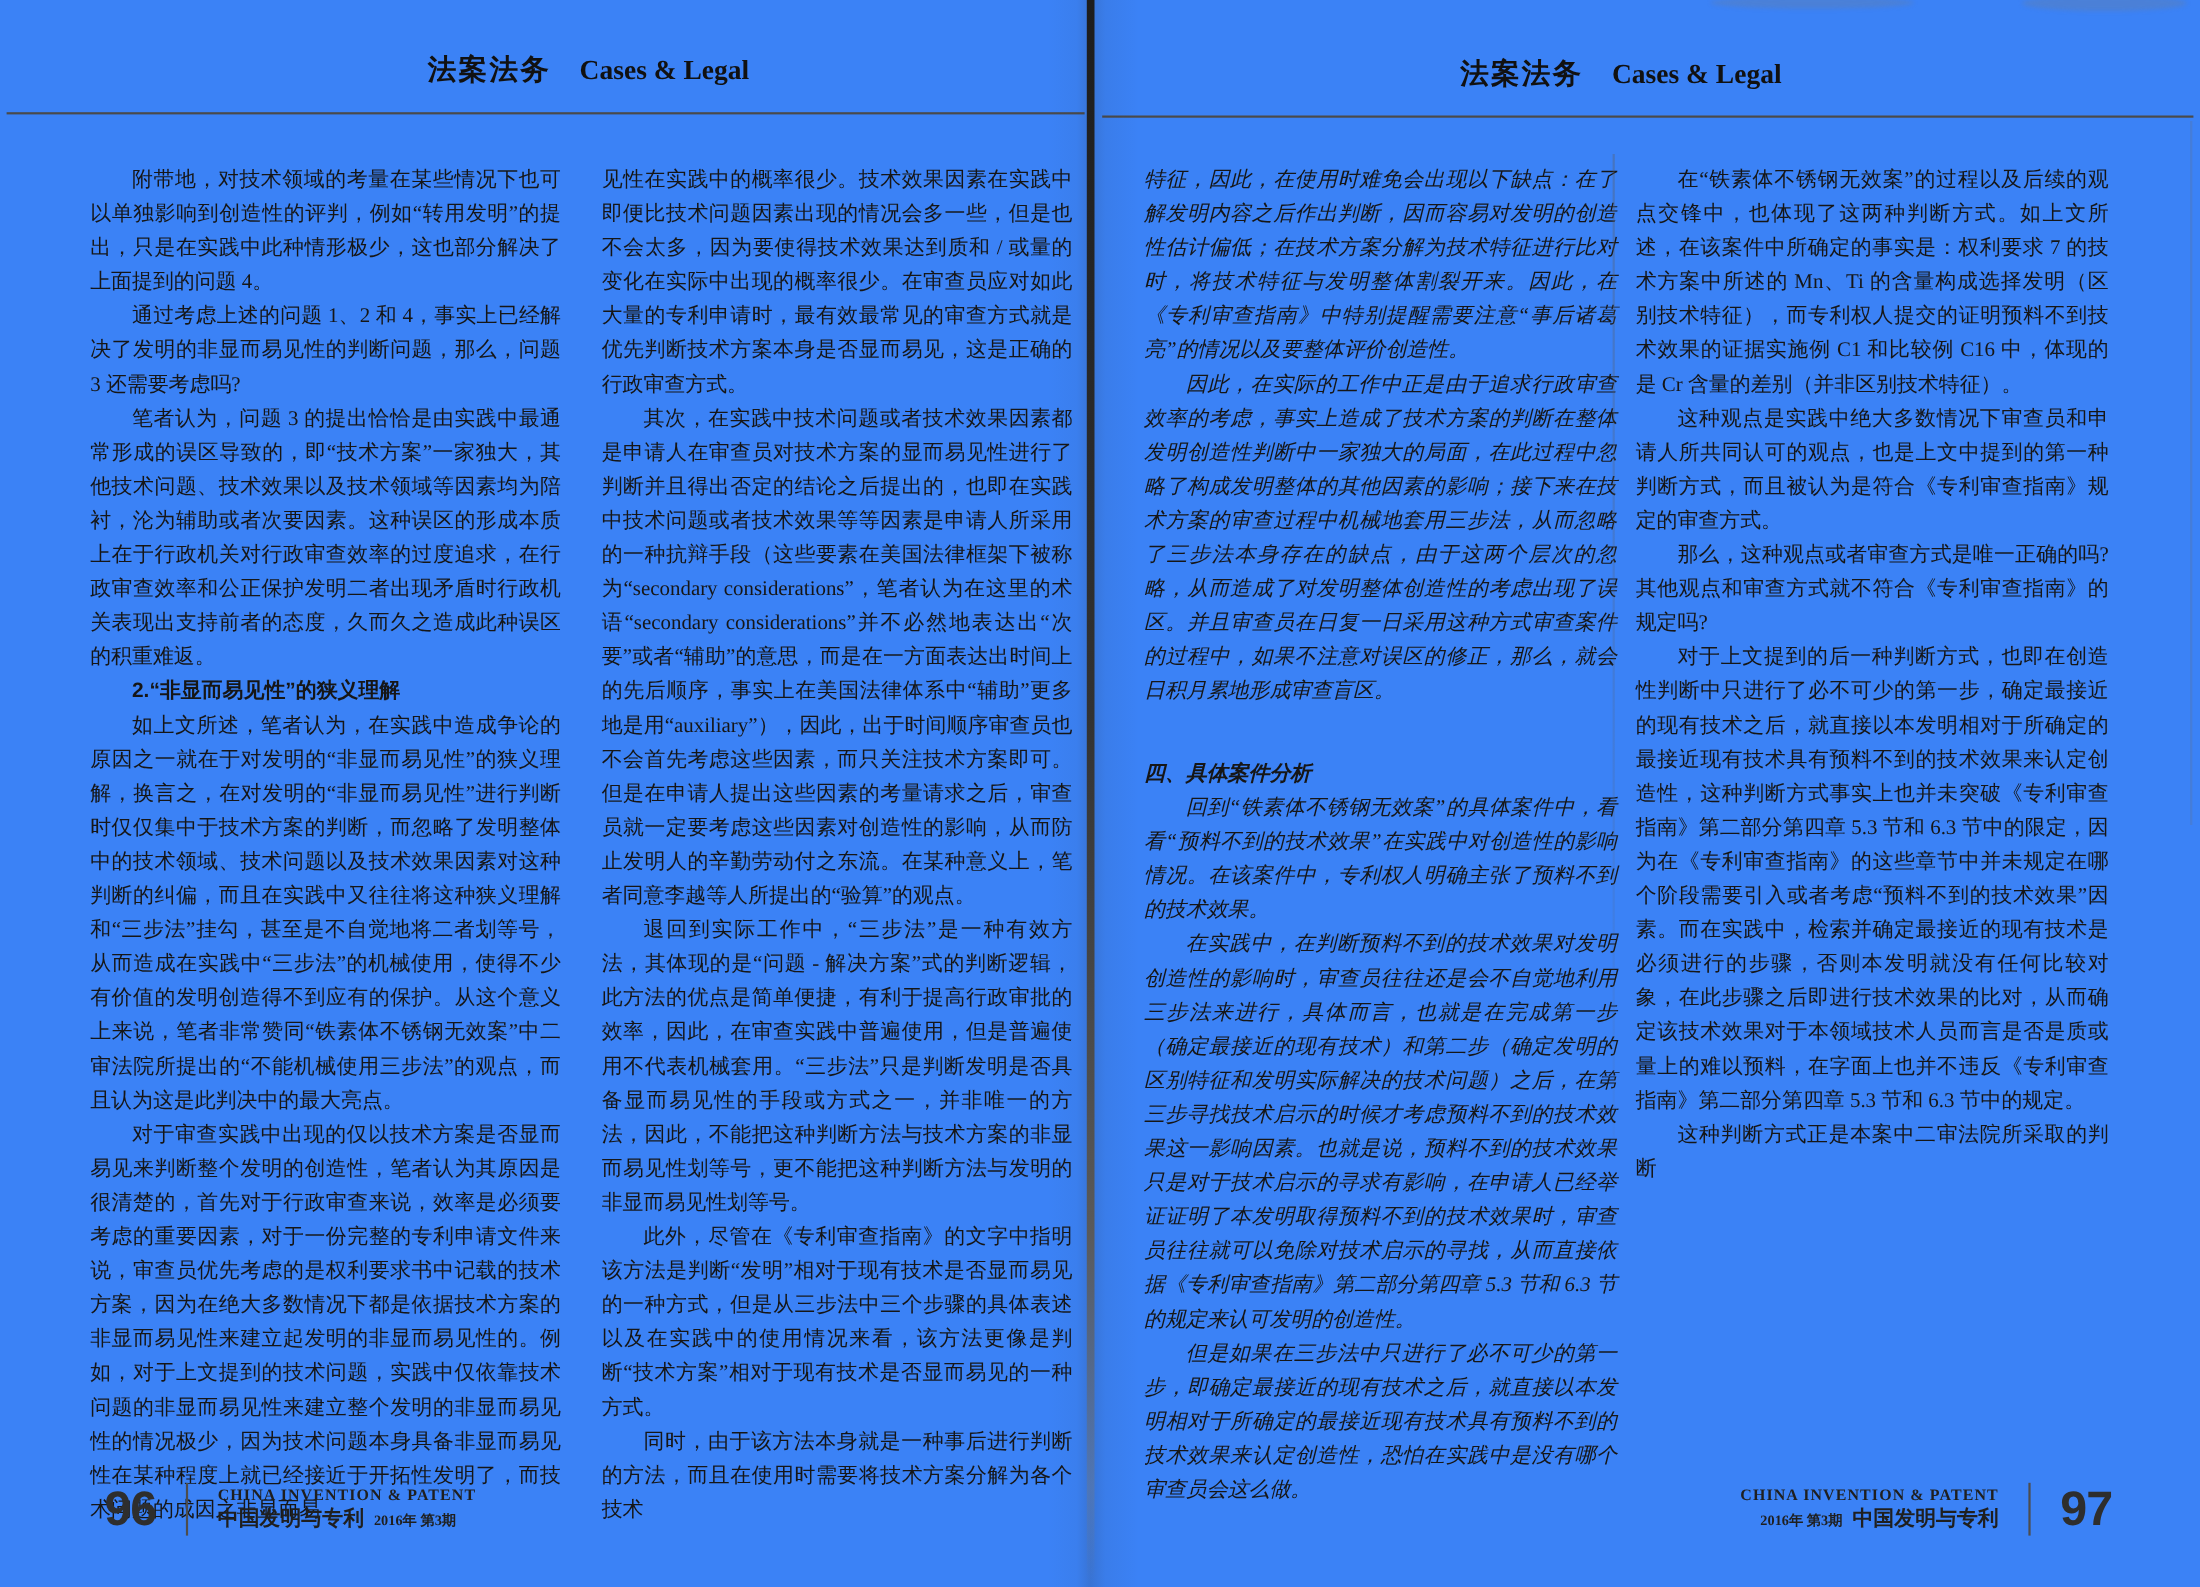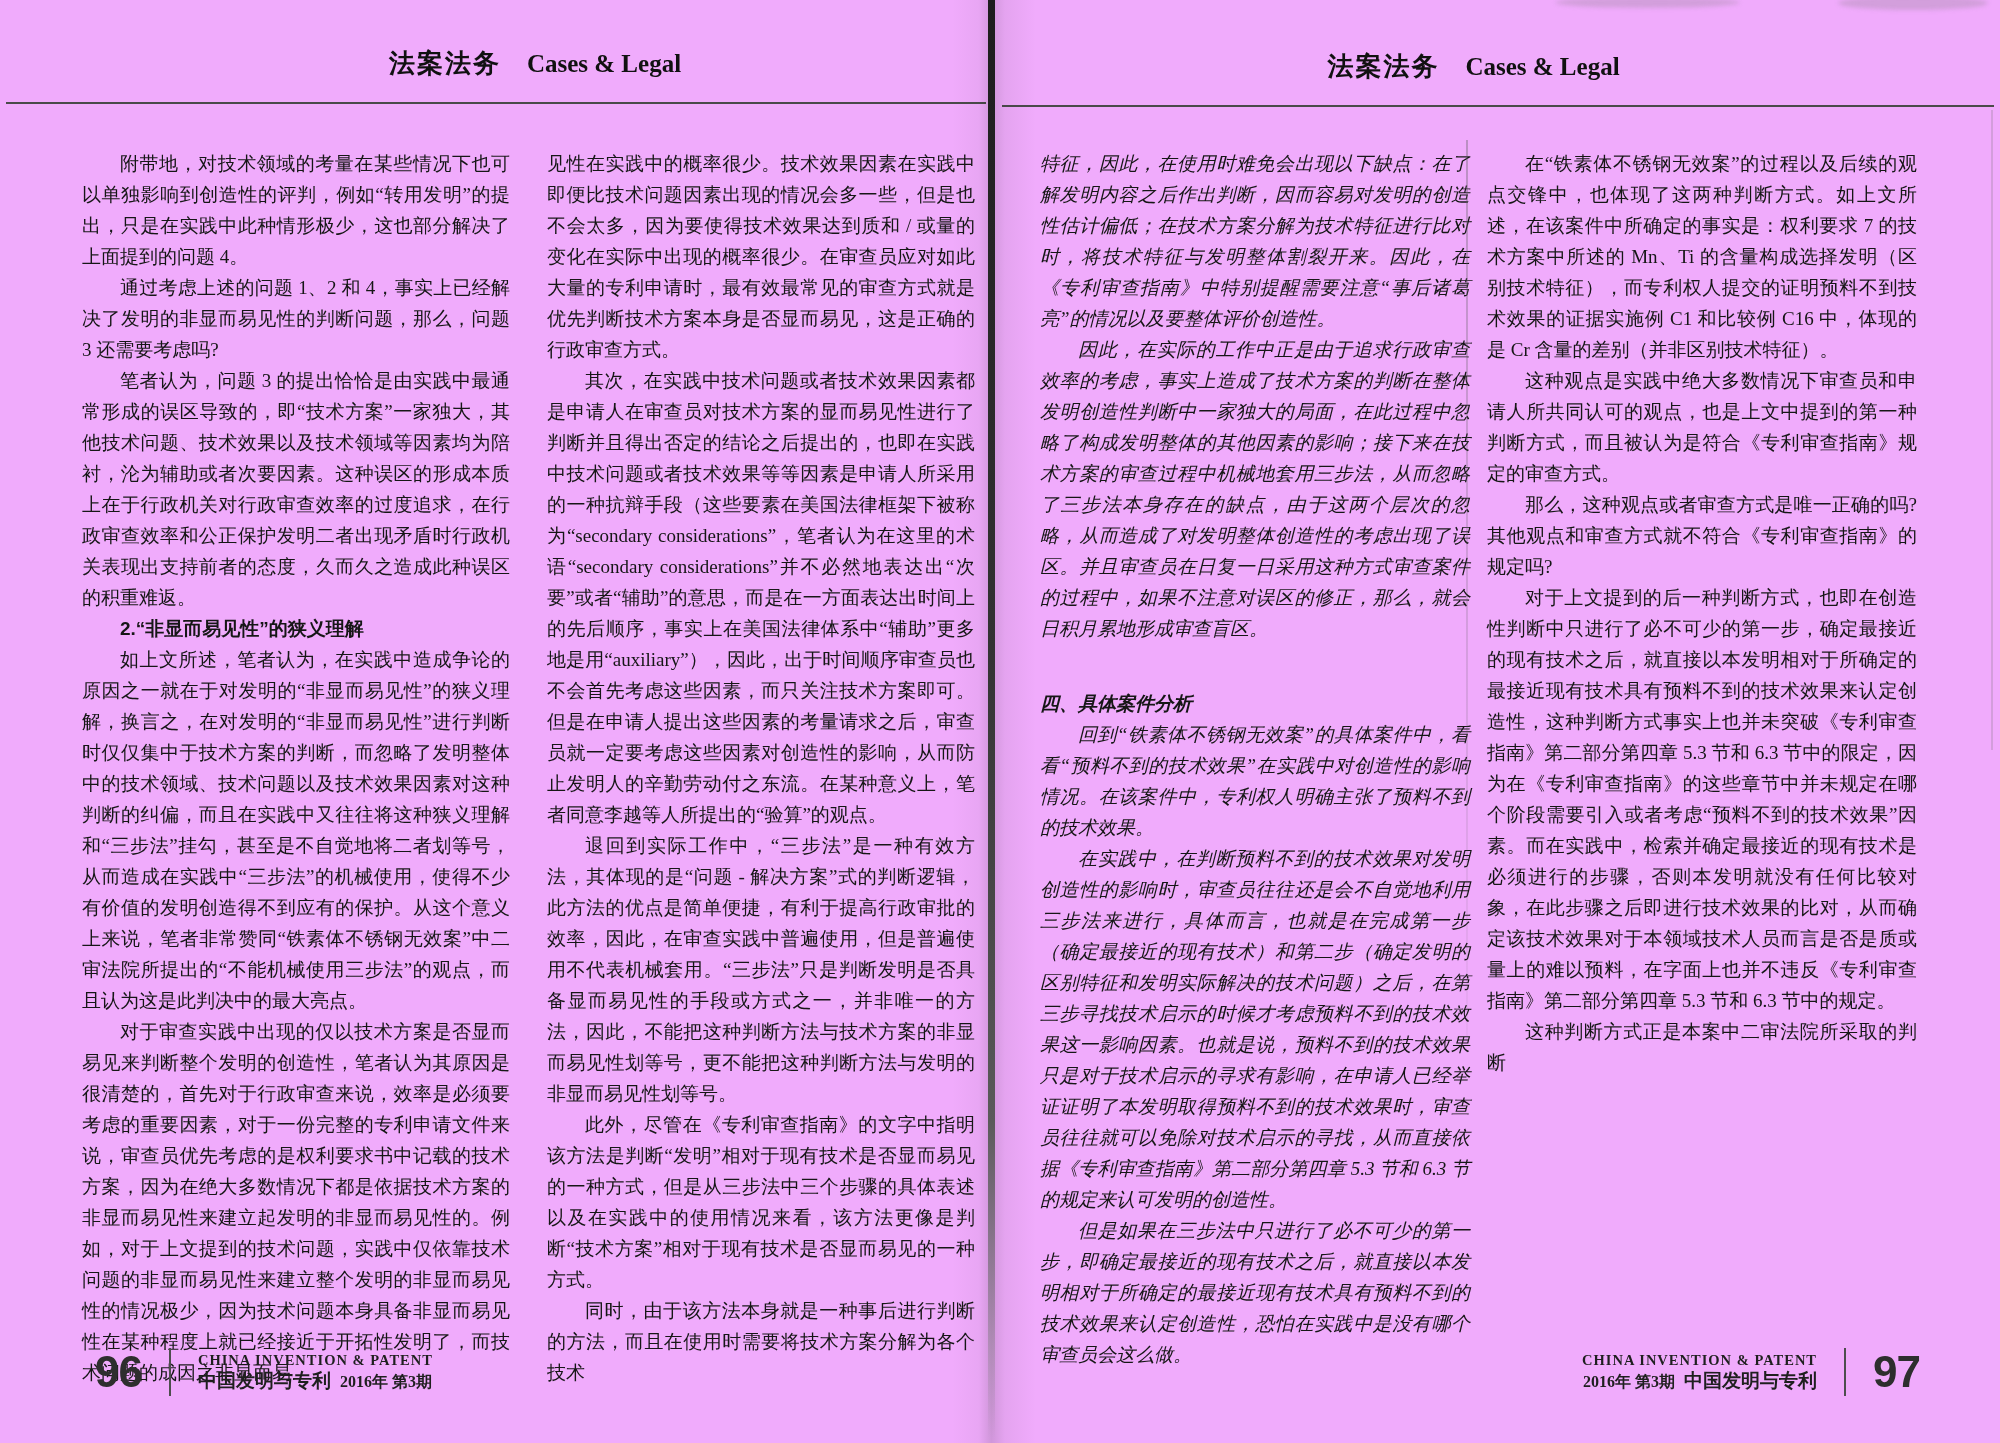--- a/index.html
+++ b/index.html
@@ -1,18 +1,18 @@
 <!DOCTYPE html>
 <html><head>
 <meta charset="utf-8">
 <style>
   html, body { margin:0; padding:0; background:#fbfaf7; }
   #canvas {
     position:relative; width:2000px; height:1443px;
-    background:#f0abfc; overflow:hidden;
+    background:#3b82f6; overflow:hidden;
     font-family:"Liberation Serif","DejaVu Serif",serif;
   }
   
   .page-header { position:absolute; top:46px; height:34px; text-align:center; white-space:nowrap; }
   .hdr-left  { left:95px;  width:880px; }
   .hdr-right { left:1032px; width:883px; top:49px; }
   .hdr-cn { font-family:"Liberation Sans","DejaVu Sans",sans-serif; font-weight:bold; font-size:26px; color:#111; letter-spacing:2px; }
   .hdr-en { font-family:"Liberation Serif","DejaVu Serif",serif; font-weight:bold; font-size:25px; color:#111; margin-left:26px; }
   .hdr-rule { position:absolute; height:2px; background:#4a4a4a; }
   .rule-left  { left:6px;    top:102px; width:980px; }
@@ -60,21 +60,21 @@
   }
   .footer-divider { width:2px; height:48px; background:#4d4d4d; }
   .footer-info { display:block; }
   .footer-right .footer-info { text-align:right; }
   .f-en {
     display:block; font-family:"Liberation Serif","DejaVu Serif",serif;
     font-weight:bold; font-size:14.5px; letter-spacing:1px; color:#1f1f1f; line-height:18px;
   }
   .f-cn-line { display:block; line-height:24px; white-space:nowrap; }
   .f-cn { font-size:19px; font-weight:bold; color:#1f1f1f; font-family:"Liberation Sans","DejaVu Sans",sans-serif; }
-  .f-issue { font-size:16px; font-weight:bold; color:#1f1f1f; margin:0 5px; }
+  .f-issue { font-size:13px; font-weight:bold; color:#1f1f1f; margin:0 5px; }
 </style>
 </head>
 <body>
 
 <div id="canvas">
 
   <div class="page-header hdr-left">
     <span class="hdr-cn">法案法务</span><span class="hdr-en">Cases &amp; Legal</span>
   </div>
   <div class="hdr-rule rule-left"></div>

